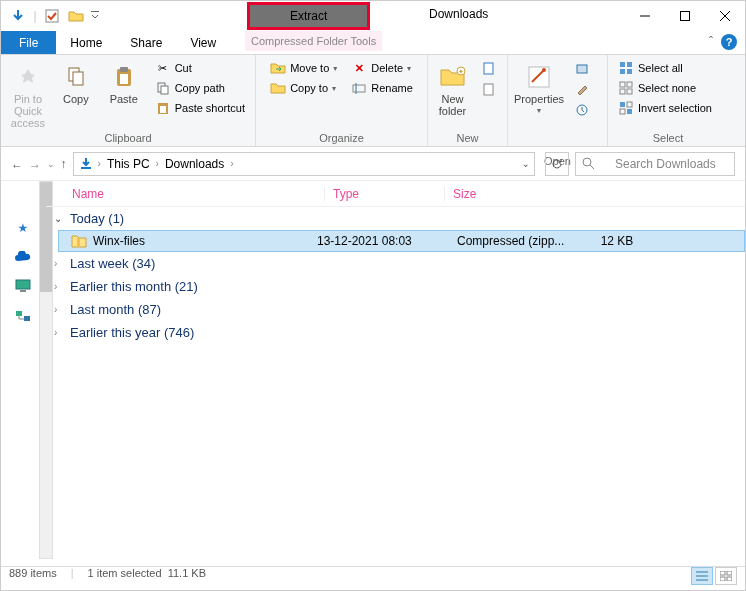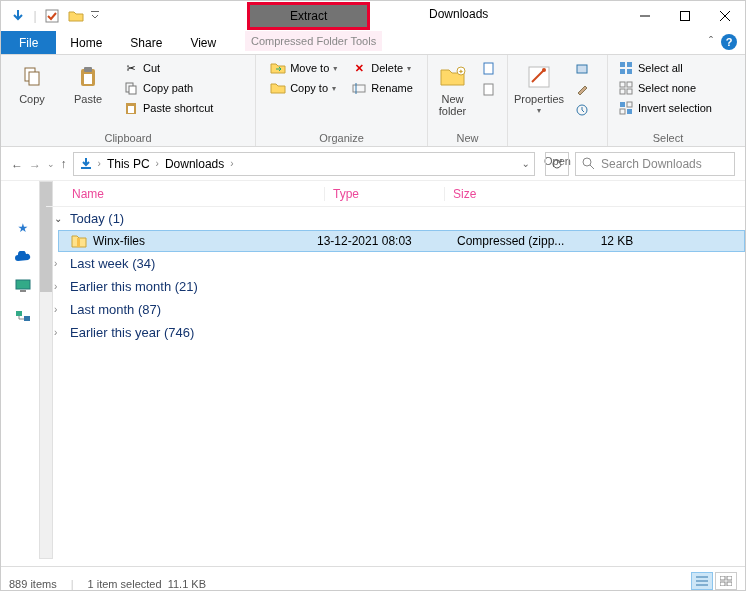--- a/index.html
+++ b/index.html
@@ -36,21 +36,21 @@
   .stack-item .si { width: 16px; height: 16px; display: flex; align-items: center; justify-content: center; }
   
   
   .navbar { height: 34px; display: flex; align-items: center; gap: 6px; padding: 0 10px; border-bottom: 1px solid #eee; }
   .nav-arrows { display: flex; align-items: center; gap: 6px; color: #888; }
   .nav-arrows .enabled { color: #555; }
   .addr { flex: 1; border: 1px solid #ccc; height: 24px; display: flex; align-items: center; padding: 0 4px; gap: 4px; font-size: 12px; }
   .addr .crumb { padding: 0 2px; }
   .addr .sep { color: #888; font-size: 10px; }
   .addr-refresh { width: 24px; height: 24px; border: 1px solid #ccc; display: flex; align-items: center; justify-content: center; margin-left: 4px; }
-  .search { width: 160px; border: 1px solid #ccc; height: 24px; display: flex; align-items: center; padding: 0 6px; gap: 6px; color: #888; }
+  .search { width: 160px; border: 1px solid #ccc; height: 24px; display: flex; align-items: center; padding: 0 6px; gap: 20px; color: #888; }
   
   
   .content { display: flex; height: 378px; }
   .sidebar { width: 45px; border-right: 1px solid #eee; padding-top: 40px; display: flex; flex-direction: column; align-items: center; gap: 16px; position: relative; }
   .sidebar-scroll { position: absolute; left: 38px; top: 0; width: 14px; height: 100%; background: #f0f0f0; border: 1px solid #e0e0e0; }
   .sidebar-scroll-thumb { position: absolute; top: 0; width: 12px; height: 110px; background: #c8c8c8; left: 0; }
   
   .listing { flex: 1; padding: 0; position: relative; }
   .col-headers { display: flex; border-bottom: 1px solid #eee; height: 26px; align-items: center; font-size: 12px; color: #ec4899; }
   .col-headers div { padding: 0 8px; }
@@ -64,21 +64,21 @@
   .group-row.expanded .chev { color: #444; }
   
   .file-row { display: flex; align-items: center; height: 22px; font-size: 12px; margin-left: 12px; }
   .file-row.selected { background: #cde6f7; border: 1px solid #8cc5ee; }
   .file-row .fname { width: 258px; display: flex; align-items: center; gap: 6px; padding-left: 12px; }
   .file-row .fdate { width: 140px; }
   .file-row .ftype { width: 120px; }
   .file-row .fsize { width: 80px; text-align: center; }
   
   
-  .statusbar { position: absolute; bottom: 0; left: 0; right: 0; height: 24px; border-top: 1px solid #ddd; display: flex; align-items: flex-end; padding: 0 8px; font-size: 11px; color: #555; gap: 14px; }
+  .statusbar { position: absolute; bottom: 0; left: 0; right: 0; height: 24px; border-top: 1px solid #ddd; display: flex; align-items: flex-start; padding: 0 8px; font-size: 11px; color: #555; gap: 14px; }
   .statusbar .views { margin-left: auto; display: flex; gap: 2px; }
   .view-btn { width: 22px; height: 18px; border: 1px solid #ccc; display: flex; align-items: center; justify-content: center; }
   .view-btn.active { background: #cde6f7; border-color: #8cc5ee; }
   
   
   svg { display: block; }
 </style>
 </head>
 <body>
 
@@ -141,20 +141,28 @@
   <div class="ribbon-help">
     <span style="color:#666;">ˆ</span>
     <div class="help-circle">?</div>
   </div>
 </div>
 
 <div class="ribbon">
 
   <div class="ribbon-group" style="width:255px;">
     <div class="ribbon-group-body">
+      <div class="big-btn disabled">
+        <div class="big-icon">
+            <svg width="22" height="22" viewBox="0 0 22 22">
+              <path d="M11 3l3 5 4 1-3 3 1 5-5-3-5 3 1-5-3-3 4-1z" fill="#d9d9d9"></path>
+            </svg>
+          </div>
+        <span>Pin to Quick access</span>
+      </div>
       <div class="big-btn">
         <div class="big-icon">
             <svg width="24" height="24" viewBox="0 0 24 24">
               <rect x="5" y="3" width="10" height="13" fill="#fff" stroke="#8a6a3f"></rect>
               <rect x="9" y="7" width="10" height="13" fill="#fff" stroke="#8a6a3f"></rect>
             </svg>
           </div>
         <span>Copy</span>
       </div>
       <div class="big-btn">

